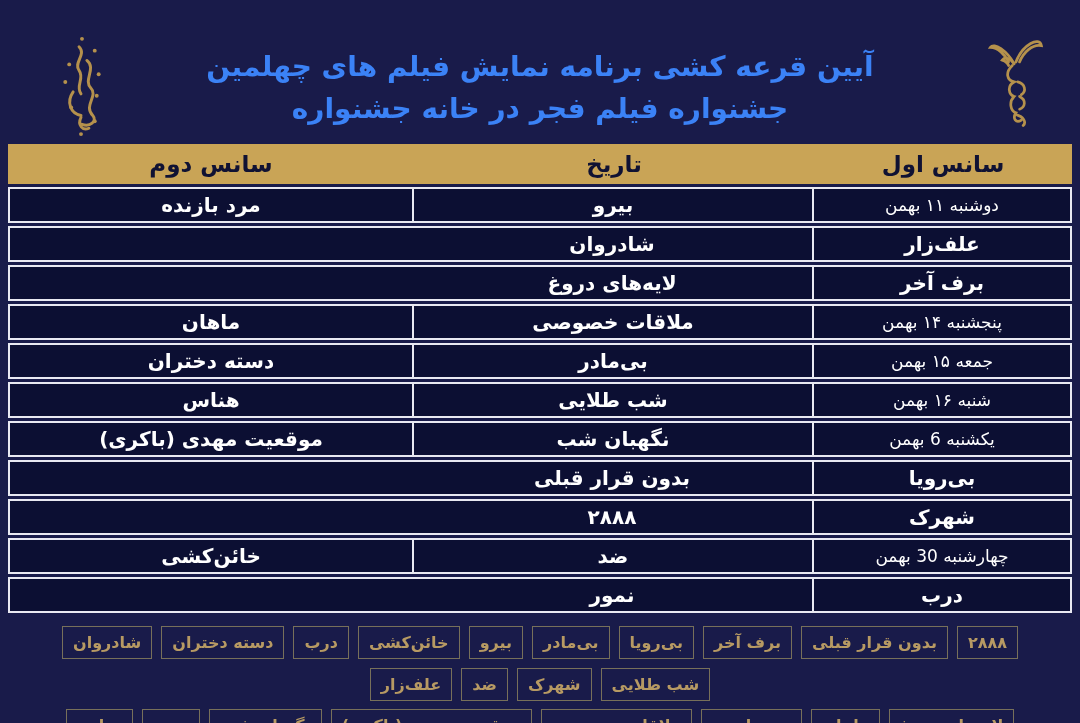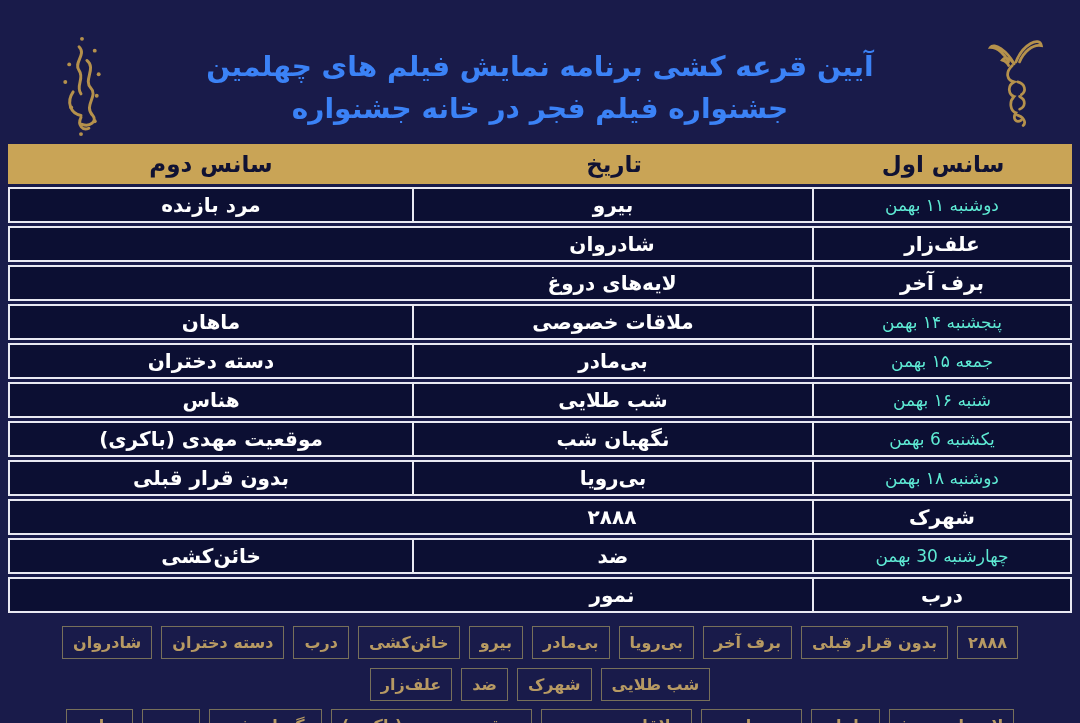--- a/index.html
+++ b/index.html
@@ -38,21 +38,21 @@
     font-size:23px;
   }
   .trow{
     background:#0c0f33;
     border:2px solid #e9e9f2;
     height:32px;
     margin-top:3px;
   }
   .trow > div{height:100%;display:flex;align-items:center;justify-content:center;}
   .trow > div:not(:last-child){border-left:2px solid #e9e9f2;}
-  .cell-date{color:#5eead4;font-size:17px;}
+  .cell-date{color:#ffffff;font-size:17px;}
   .cell-film{color:#ffffff;font-weight:bold;font-size:20px;}
   
   .tags{
     direction:rtl;
     display:flex;
     flex-wrap:wrap;
     justify-content:center;
     gap:9px;
     padding:0 30px;
   }
@@ -153,21 +153,20 @@
     <div class="cell-film">هناس</div>
   </div>
 
   <div class="grid-row trow">
     <div class="cell-date">یکشنبه 6 بهمن</div>
     <div class="cell-film">نگهبان شب</div>
     <div class="cell-film">موقعیت مهدی (باکری)</div>
   </div>
 
   <div class="grid-row trow">
-    <div class="cell-date">دوشنبه ۱۸ بهمن</div>
     <div class="cell-film">بی‌رویا</div>
     <div class="cell-film">بدون قرار قبلی</div>
   </div>
 
   <div class="grid-row trow">
     <div class="cell-film">شهرک</div>
     <div class="cell-film">۲۸۸۸</div>
   </div>
 
   <div class="grid-row trow">

